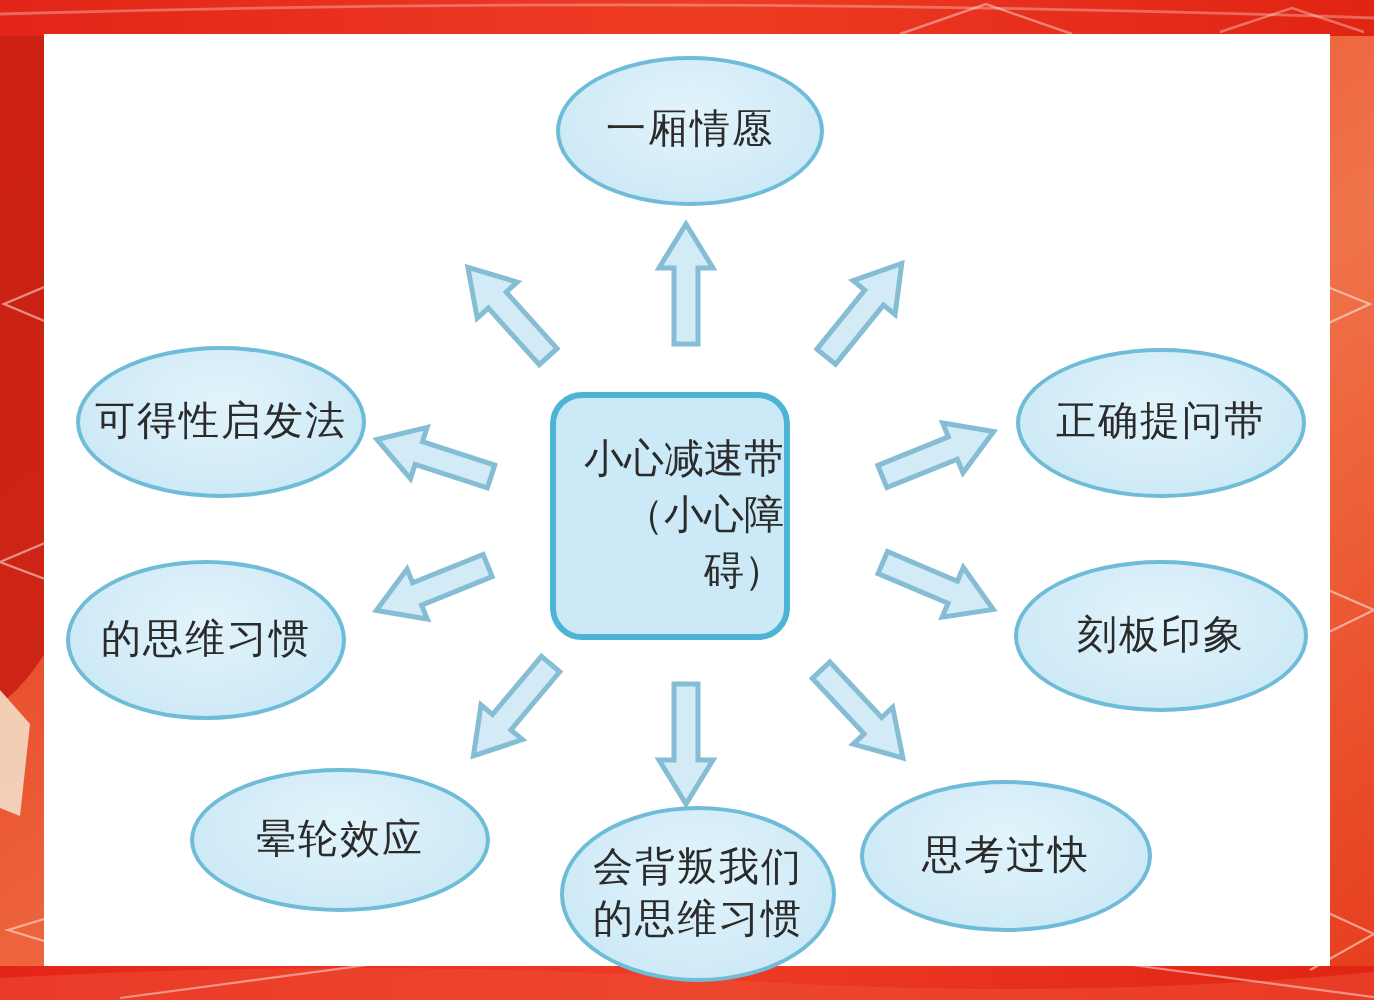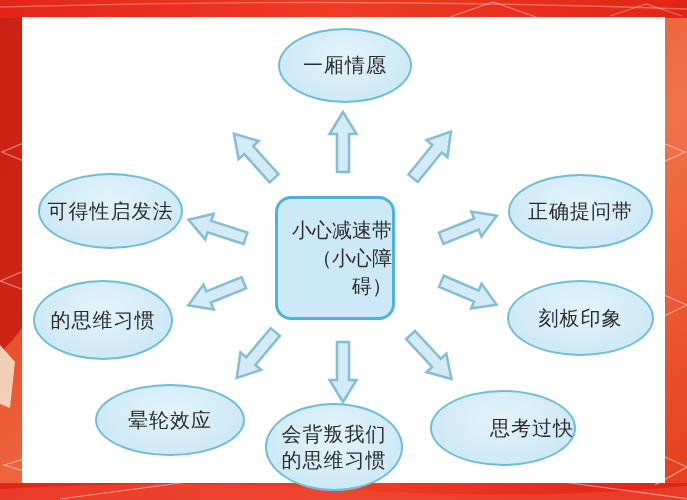--- a/index.html
+++ b/index.html
@@ -123,22 +123,22 @@
   </div>
 
   <div class="node" style="left:507px;top:280px;width:147px;height:76px;">
     <span class="node-label">刻板印象</span>
   </div>
 
   <div class="node" style="left:95px;top:384px;width:150px;height:72px;text-align:right;">
     <span class="node-label">晕轮效应</span>
   </div>
 
-  <div class="node" style="left:265px;top:403px;width:138px;height:88px;">
+  <div class="node" style="left:280px;top:403px;width:138px;height:88px;">
     <span class="node-label">会背叛我们
 的思维习惯</span>
   </div>
 
-  <div class="node" style="left:430px;top:390px;width:146px;height:76px;justify-content:flex-end;">
+  <div class="node" style="left:430px;top:390px;width:146px;height:76px;">
     <span class="node-label">思考过快</span>
   </div>
 
 </div>
 
 </body></html>

